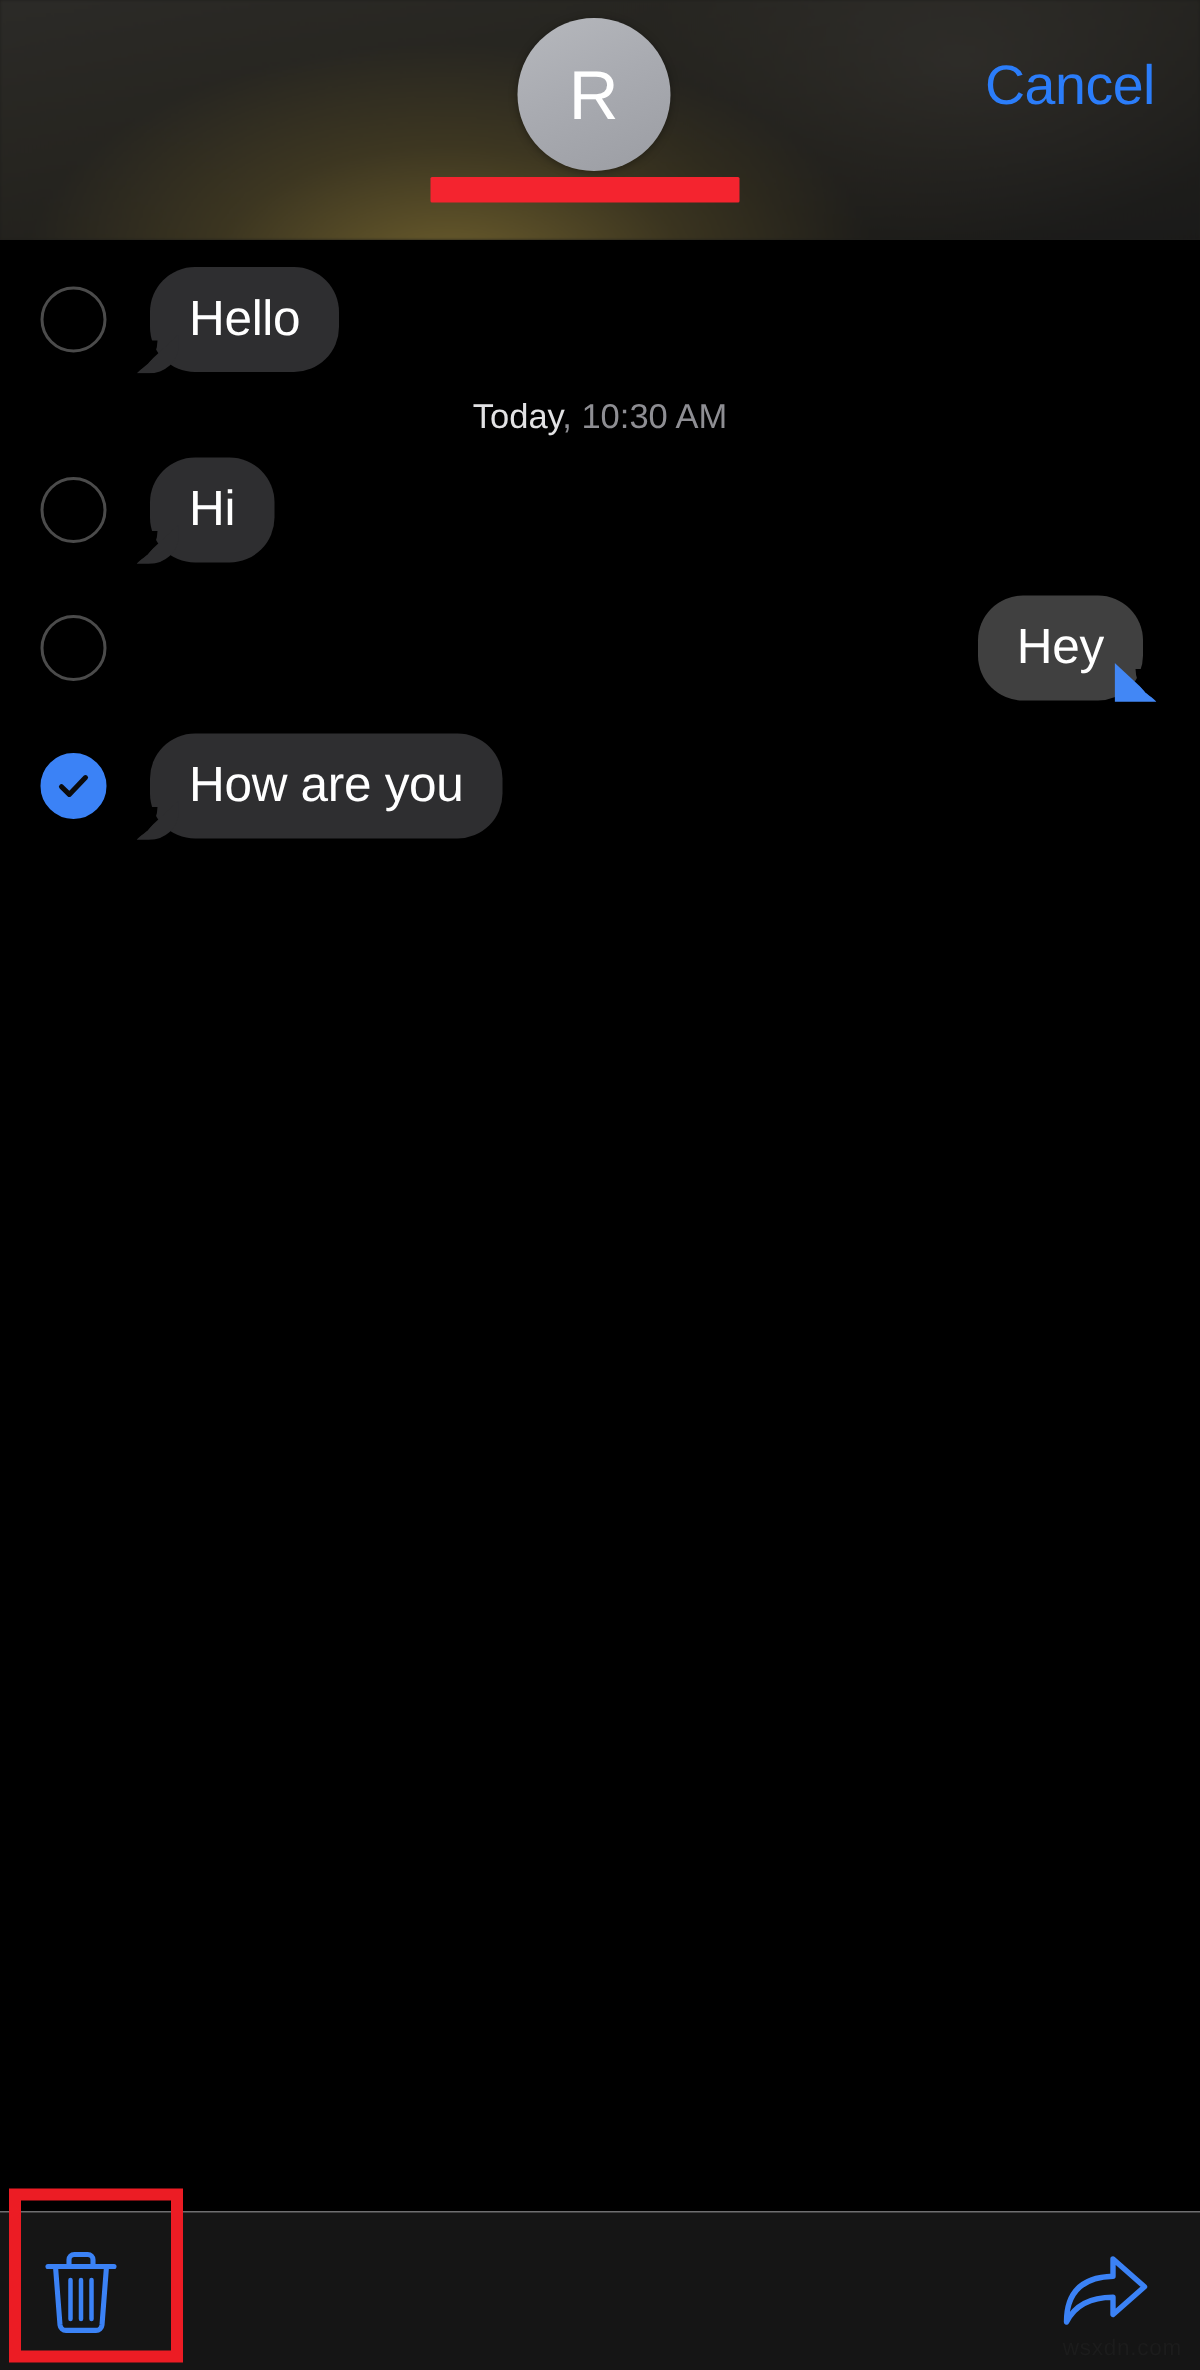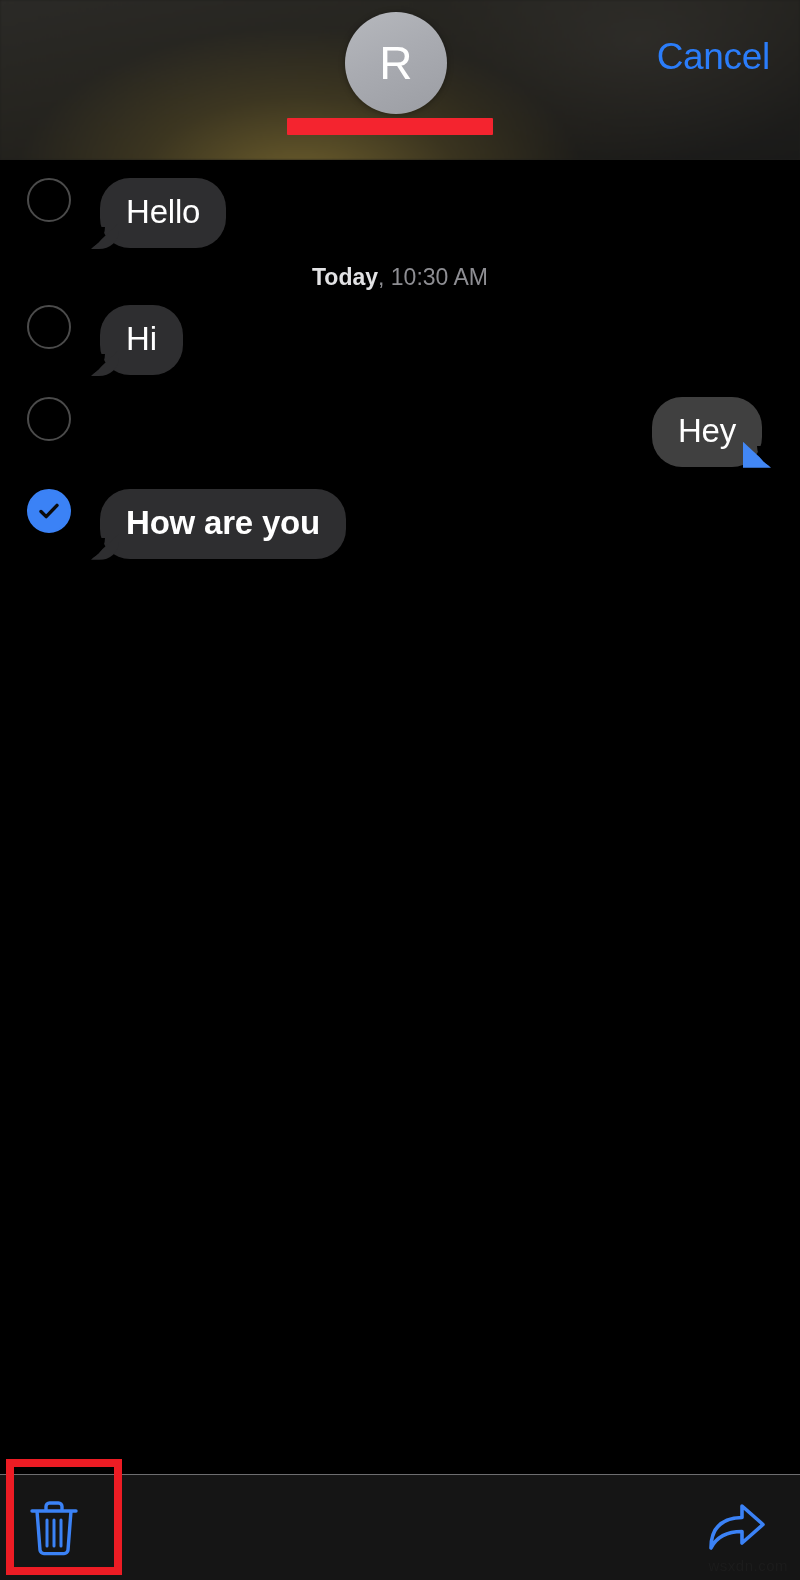--- a/index.html
+++ b/index.html
@@ -87,20 +87,21 @@
     position:relative;
     flex:1 1 auto;
     background:#000;
     padding-top:18px;
     overflow:hidden;
   }
 
   .msg-row {
     position:relative;
     display:flex;
+    align-items:center;
     min-height:52px;
     padding:0 20px 0 0;
   }
   .msg-row.incoming { justify-content:flex-start; }
   .msg-row.outgoing { justify-content:flex-end; }
 
   .select-circle {
     position:absolute;
     left:27px;
     width:44px; height:44px;
@@ -173,21 +174,21 @@
   }
 
   .timestamp {
     text-align:center;
     padding:16px 0 14px 0;
     font-size:23px;
     color:#8e8e93;
   }
   .timestamp .ts-day {
     color:#e2e2e4;
-    font-weight:700;
+    font-weight:400;
   }
 
   .spacer { flex:1 1 auto; }
 
   
   .toolbar {
     position:relative;
     flex:0 0 106px;
     height:106px;
     background:#151515;
@@ -266,21 +267,21 @@
 
     <div class="msg-row outgoing" style="margin-top:22px;">
       <div class="select-circle">
         
       </div>
       <div class="bubble-wrap" style="margin-right:18px;">
         <div class="bubble sent tail">Hey</div>
       </div>
     </div>
 
-    <div class="msg-row incoming" style="margin-top:22px;font-weight:bold;">
+    <div class="msg-row incoming" style="margin-top:22px;">
       <div class="select-circle checked">
         <svg class="check-glyph" width="26" height="26" viewBox="0 0 26 26">
           <path d="M5 13.5 L10.2 18.6 L21 7.4" fill="none" stroke="#0b0b0c" stroke-width="3.4" stroke-linecap="round" stroke-linejoin="round"></path>
         </svg>
       </div>
       <div class="bubble-wrap" style="margin-left:100px;">
         <div class="bubble recv tail">How are you</div>
       </div>
     </div>
 

